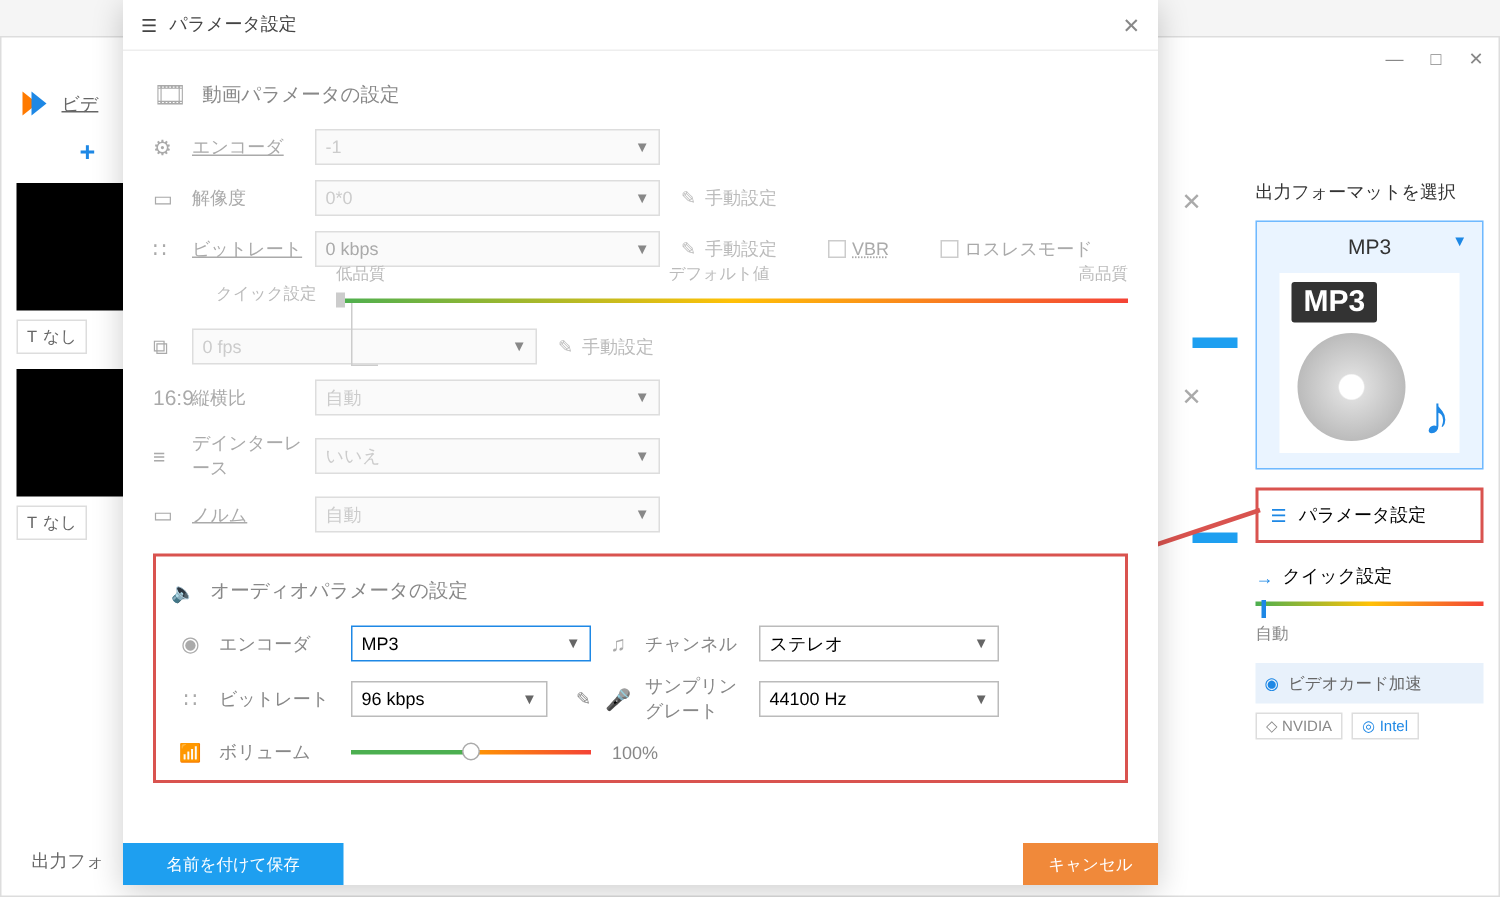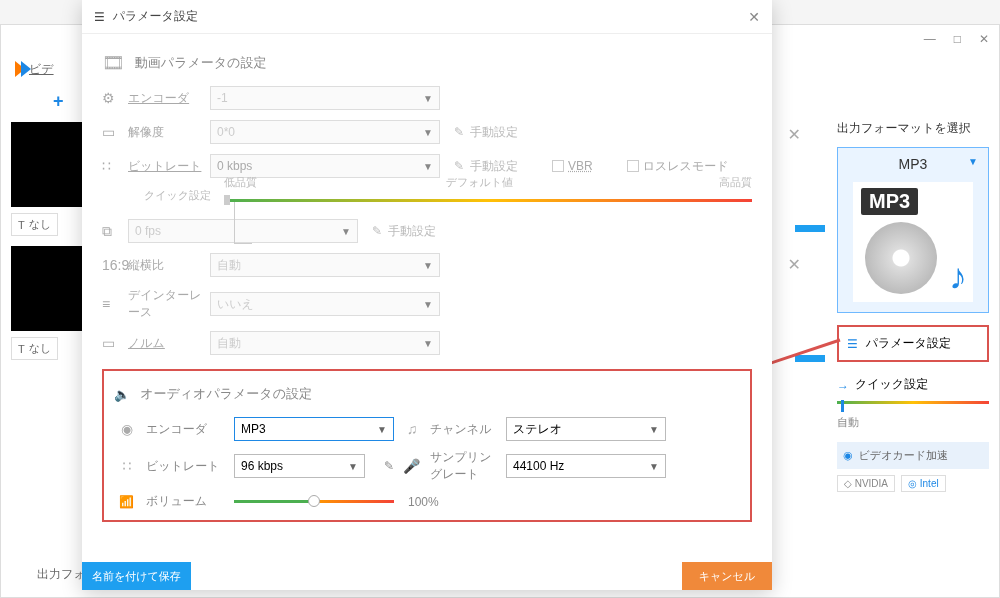--- a/index.html
+++ b/index.html
@@ -34,21 +34,21 @@
 .mini-slider .thumb-knob { position: absolute; left: 4px; top: -1px; width: 3px; height: 12px; background: #1e88e5; }
 .auto-label { font-size: 11px; color: #888; margin-top: 4px; }
 .gpu-row { margin-top: 12px; background: #e8f1fb; padding: 6px; font-size: 11px; color: #666; display: flex; align-items: center; gap: 6px; }
 .gpu-row .chip { color: #1e88e5; }
 .gpu-logos { margin-top: 6px; display: flex; gap: 6px; }
 .gpu-logo { border: 1px solid #ddd; padding: 2px 6px; font-size: 10px; color: #888; display: flex; align-items: center; gap: 3px; }
 .gpu-logo.intel { color: #1e88e5; }
 .bottom-bar { position: absolute; bottom: 0; right: 0; display: flex; height: 48px; }
 .convert-btn { background: #1e9ff0; color: #fff; font-size: 22px; padding: 0 54px; display: flex; align-items: center; }
 .timer-btn { width: 48px; background: #fff; color: #1e9ff0; display: flex; align-items: center; justify-content: center; font-size: 20px; border-left: 1px solid #eee; }
-.output-label { position: absolute; bottom: 14px; left: 20px; font-size: 12px; color: #666; margin-left: 16px; }
+.output-label { position: absolute; bottom: 14px; left: 20px; font-size: 12px; color: #666; }
 
 
 .bg-close-1 { position: absolute; right: 198px; top: 100px; color: #aaa; font-size: 16px; }
 .bg-close-2 { position: absolute; right: 198px; top: 230px; color: #aaa; font-size: 16px; }
 .bg-blue-stripe { position: absolute; right: 174px; width: 30px; height: 7px; background: #1e9ff0; }
 .bs1 { top: 200px; } .bs2 { top: 330px; }
 
 
 .dialog { position: absolute; left: 82px; top: 0; width: 690px; height: 590px; background: #fff; box-shadow: 0 4px 20px rgba(0,0,0,0.2); display: flex; flex-direction: column; }
 .dlg-title { height: 34px; border-bottom: 1px solid #eee; display: flex; align-items: center; padding: 0 12px; font-size: 12px; color: #444; gap: 8px; }
@@ -88,32 +88,32 @@
 .aud-grid .select.sel-blue { border-color: #1e88e5; }
 .aud-grid .caret { font-size: 10px; color: #666; }
 .aud-grid .pen { color: #888; font-size: 12px; text-align: center; }
 .volume-row { display: flex; align-items: center; margin-top: 10px; font-size: 12px; color: #888; gap: 6px; }
 .volume-row .icon { width: 26px; text-align: center; color: #aaa; }
 .volume-row .track { width: 160px; height: 3px; background: linear-gradient(to right,#4caf50 50%,#ff9800 50%, #f44336); position: relative; }
 .volume-row .knob { position: absolute; left: 50%; top: -5px; width: 12px; height: 12px; border-radius: 50%; background: #fff; border: 1px solid #aaa; transform: translateX(-50%); }
 .volume-row .pct { margin-left: 8px; }
 
 .dlg-footer { height: 28px; display: flex; }
-.dlg-footer .save-as { background: #1e9ff0; color: #fff; font-size: 11px; padding: 0 10px; display: flex; align-items: center; }
+.dlg-footer .save-as { background: #1e9ff0; color: #fff; font-size: 11px; padding: 0 29px; display: flex; align-items: center; }
 .dlg-footer .spacer { flex: 1; }
 .dlg-footer .ok { background: #1e9ff0; color: #fff; font-size: 11px; width: 90px; display: flex; align-items: center; justify-content: center; }
 .dlg-footer .cancel { background: #f0893a; color: #fff; font-size: 11px; width: 90px; display: flex; align-items: center; justify-content: center; }
 
 
 .arrow-svg { position: absolute; left: 370px; top: 330px; pointer-events: none; }
 
 
 .app-logo { position: absolute; left: 10px; top: 32px; width: 24px; height: 24px; }
 .app-logo svg { width: 100%; height: 100%; }
-.app-title { position: absolute; left: 28px; top: 36px; font-size: 12px; color: #666; text-decoration: underline; }
+.app-title { position: absolute; left: 40px; top: 36px; font-size: 12px; color: #666; text-decoration: underline; }
 
 </style>
 </head>
 <body>
 
 <div class="bg-window">
   <div class="bg-titlebar">
     <div class="win-controls">
       <span>—</span>
       <span>□</span>

